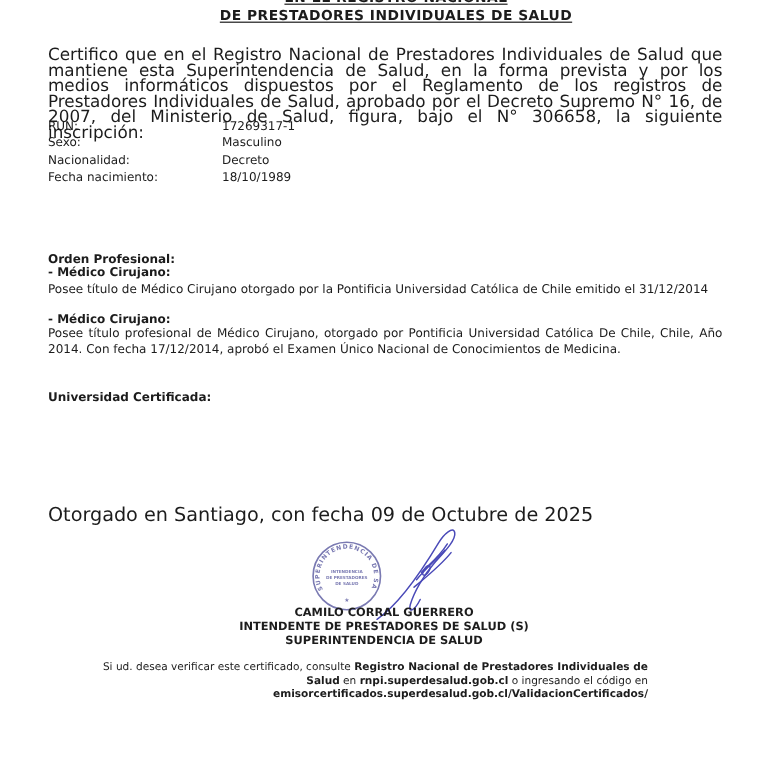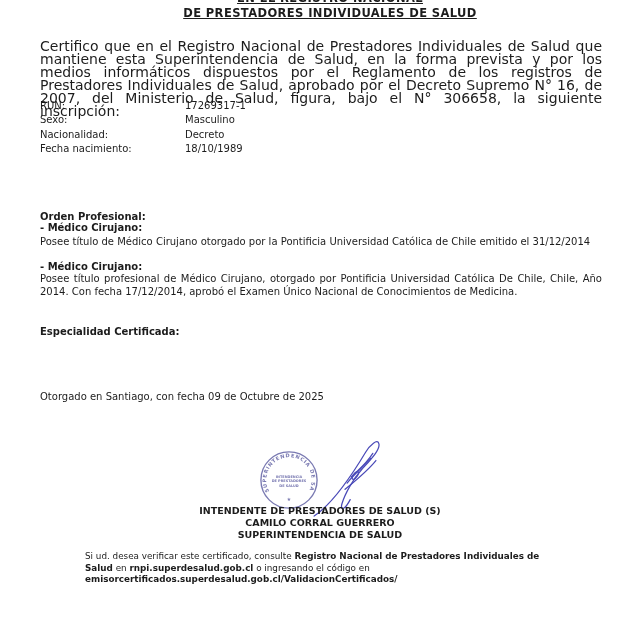--- a/index.html
+++ b/index.html
@@ -16,30 +16,30 @@
 
   .fields { position: absolute; top: 99px; left: 40px; width: 562px; font-size: 10px; }
   .field-row { line-height: 14.4px; white-space: nowrap; }
   .field-label { display: inline-block; width: 145px; }
 
   .sec-heading { position: absolute; left: 40px; font-weight: bold; font-size: 10px; }
   .cred-title  { position: absolute; left: 40px; font-weight: bold; font-size: 10px; }
   .cred-body   { position: absolute; left: 40px; width: 562px; font-size: 10px;
                  line-height: 13px; text-align: justify; }
 
-  .issued { position: absolute; top: 391px; left: 40px; font-size: 10px; }
+  .issued { position: absolute; top: 419px; left: 40px; font-size: 16px; }
 
   .stamp-sig { position: absolute; top: 437px; left: 250px; width: 170px; height: 84px; }
   .stamp-svg { position: absolute; left: 8px; top: 12px; width: 62px; height: 62px; }
   .sig-svg   { position: absolute; left: 58px; top: -2px; width: 108px; height: 86px; }
 
   .signatory { position: absolute; top: 505px; left: 0; width: 640px; text-align: center;
                font-weight: bold; font-size: 9.5px; line-height: 12px; }
 
-  .footer { position: absolute; top: 551px; left: 85px; width: 470px; text-align: left;
+  .footer { position: absolute; top: 551px; left: 70px; width: 470px; text-align: right;
             font-size: 8.8px; line-height: 11.6px; }
   .footer b { font-weight: bold; }
 </style>
 </head>
 <body>
 
 <div class="page">
 
   <div class="title-block">
     <div>EN EL REGISTRO NACIONAL</div>
@@ -64,21 +64,21 @@
   </div>
 
   <div class="sec-heading" style="top:211px">Orden Profesional:</div>
 
   <div class="cred-title" style="top:222px">- Médico Cirujano:</div>
   <p class="cred-body" style="top:235px">Posee título de Médico Cirujano otorgado por la Pontificia Universidad Católica de Chile emitido el 31/12/2014</p>
 
   <div class="cred-title" style="top:261px">- Médico Cirujano:</div>
   <p class="cred-body" style="top:272px">Posee título profesional de Médico Cirujano, otorgado por Pontificia Universidad Católica De Chile, Chile, Año 2014. Con fecha 17/12/2014, aprobó el Examen Único Nacional de Conocimientos de Medicina.</p>
 
-  <div class="sec-heading" style="top:326px">Especialidad Certificada:</div>
+  <div class="sec-heading" style="top:326px">Universidad Certificada:</div>
 
 
   <div class="issued">Otorgado en Santiago, con fecha 09 de Octubre de 2025</div>
 
   <div class="stamp-sig">
     <svg class="stamp-svg" viewBox="0 0 64 64">
       <circle cx="32" cy="32" r="29" fill="none" stroke="#7a7ab2" stroke-width="1.4"></circle>
       <defs>
         <path id="arcPath" d="M 11.65,43.75 A 23.5,23.5 0 1,1 52.35,43.75" fill="none"></path>
       </defs>
@@ -95,20 +95,20 @@
         <path d="M 6,78 C 24,66 44,36 56,16 C 60,9 68,2 69,8 C 70,14 60,24 52,33 C 44,42 36,56 33,66 C 31,73 36,72 41,62"></path>
         <path d="M 38,46 C 46,36 54,30 61,22"></path>
         <path d="M 42,40 C 50,32 56,28 63,17"></path>
         <path d="M 36,52 C 48,42 58,34 66,24"></path>
         <path d="M 44,38 C 47,33 51,34 48,39 C 45,44 41,43 44,38"></path>
       </g>
     </svg>
   </div>
 
   <div class="signatory">
+    <div>CAMILO CORRAL GUERRERO</div>
     <div>INTENDENTE DE PRESTADORES DE SALUD (S)</div>
-    <div>CAMILO CORRAL GUERRERO</div>
     <div>SUPERINTENDENCIA DE SALUD</div>
   </div>
 
   <p class="footer"><span>Si ud. desea verificar este certificado, consulte </span><b>Registro Nacional de Prestadores Individuales de Salud</b><span> en </span><b>rnpi.superdesalud.gob.cl</b><span> o ingresando el código en </span><b>emisorcertificados.superdesalud.gob.cl/ValidacionCertificados/</b></p>
 
 </div>
 
 </body></html>

